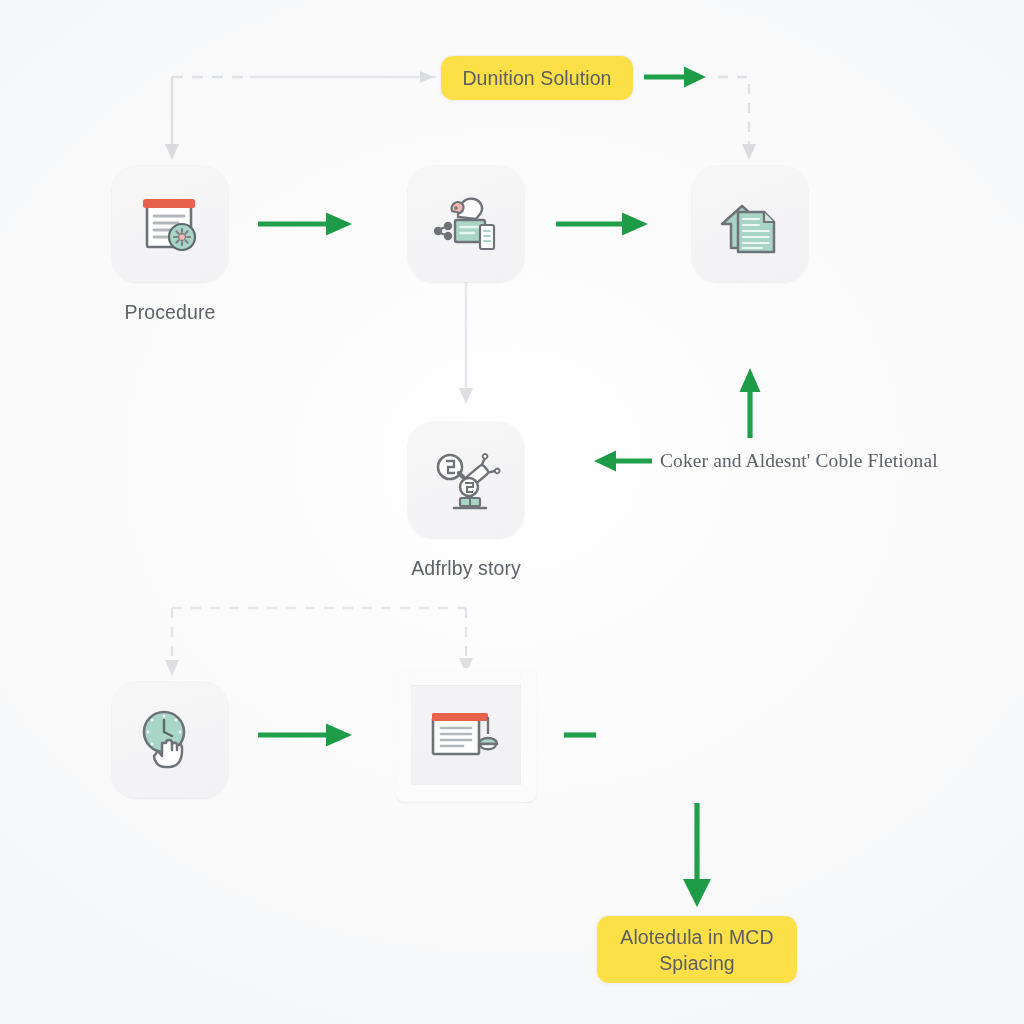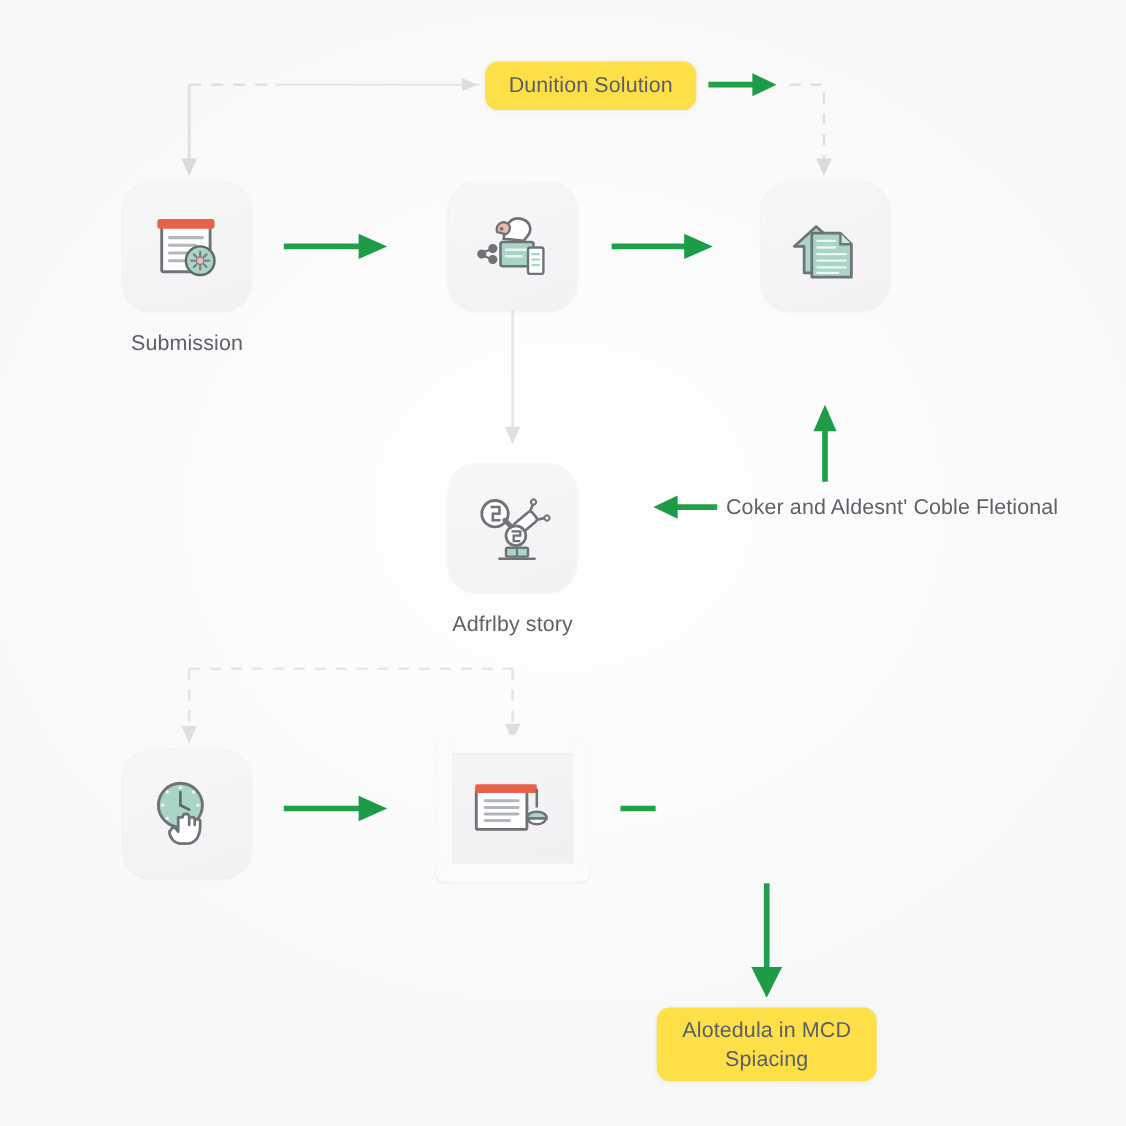--- a/index.html
+++ b/index.html
@@ -99,20 +99,21 @@
   }
 
   
   .flowtext {
     position: absolute;
     font-size: 19.5px;
     line-height: 26px;
     color: #5d6168;
     letter-spacing: .1px;
     white-space: nowrap;
+    font-family: Liberation Serif, serif;
   }
 </style>
 </head>
 <body>
 
 <div id="canvas">
 
   <svg id="svg-layer" viewBox="0 0 1024 1024" xmlns="http://www.w3.org/2000/svg">
     <defs>
       <marker id="gray-arrow-down" markerWidth="10" markerHeight="9" refX="5" refY="8" orient="auto-start-reverse" markerUnits="userSpaceOnUse">
@@ -212,21 +213,21 @@
             <line x1="-8" y1="0" x2="-5" y2="0"></line>
               <line x1="5" y1="0" x2="8" y2="0"></line>
             <line x1="-5.7" y1="-5.7" x2="-3.5" y2="-3.5"></line>
               <line x1="3.5" y1="3.5" x2="5.7" y2="5.7"></line>
             <line x1="5.7" y1="-5.7" x2="3.5" y2="-3.5"></line>
               <line x1="-3.5" y1="3.5" x2="-5.7" y2="5.7"></line>
           </g>
         </g>
       </svg>
     </div>
-    <div class="node-label">Submission</div>
+    <div class="node-label">Procedure</div>
   </div>
 
   <div class="node" style="left:350px; top:166px; width:232px;">
     <div class="tile">
       <svg width="76" height="74" viewBox="0 0 76 74">
         <path d="M30,30 C30,16 38,10 46,12 C54,14 56,22 52,27 L48,32 Z" fill="#ffffff" stroke="#6f7377" stroke-width="2.4"></path>
         <path d="M24,24 C22,18 28,13 33,16 C37,18 36,24 32,26 Z" fill="#f0b8b0" stroke="#6f7377" stroke-width="2.1"></path>
         <circle cx="28" cy="21" r="1.7" fill="#6f7377"></circle>
         <rect x="27" y="33" width="30" height="22" rx="2" fill="#a8d5c6" stroke="#6f7377" stroke-width="2.4"></rect>
         <g stroke="#e7f3ee" stroke-width="2.3" stroke-linecap="round">

